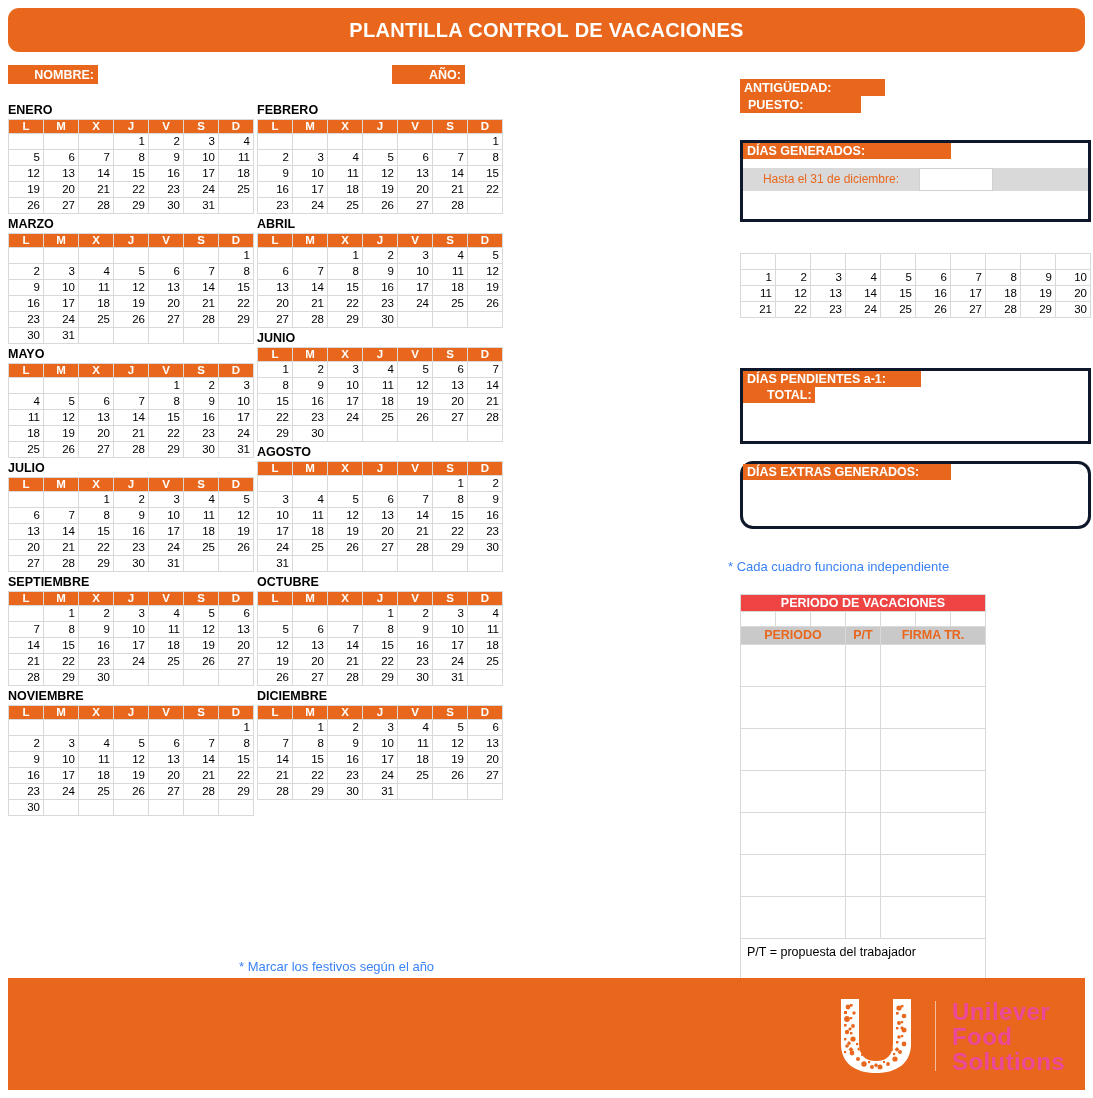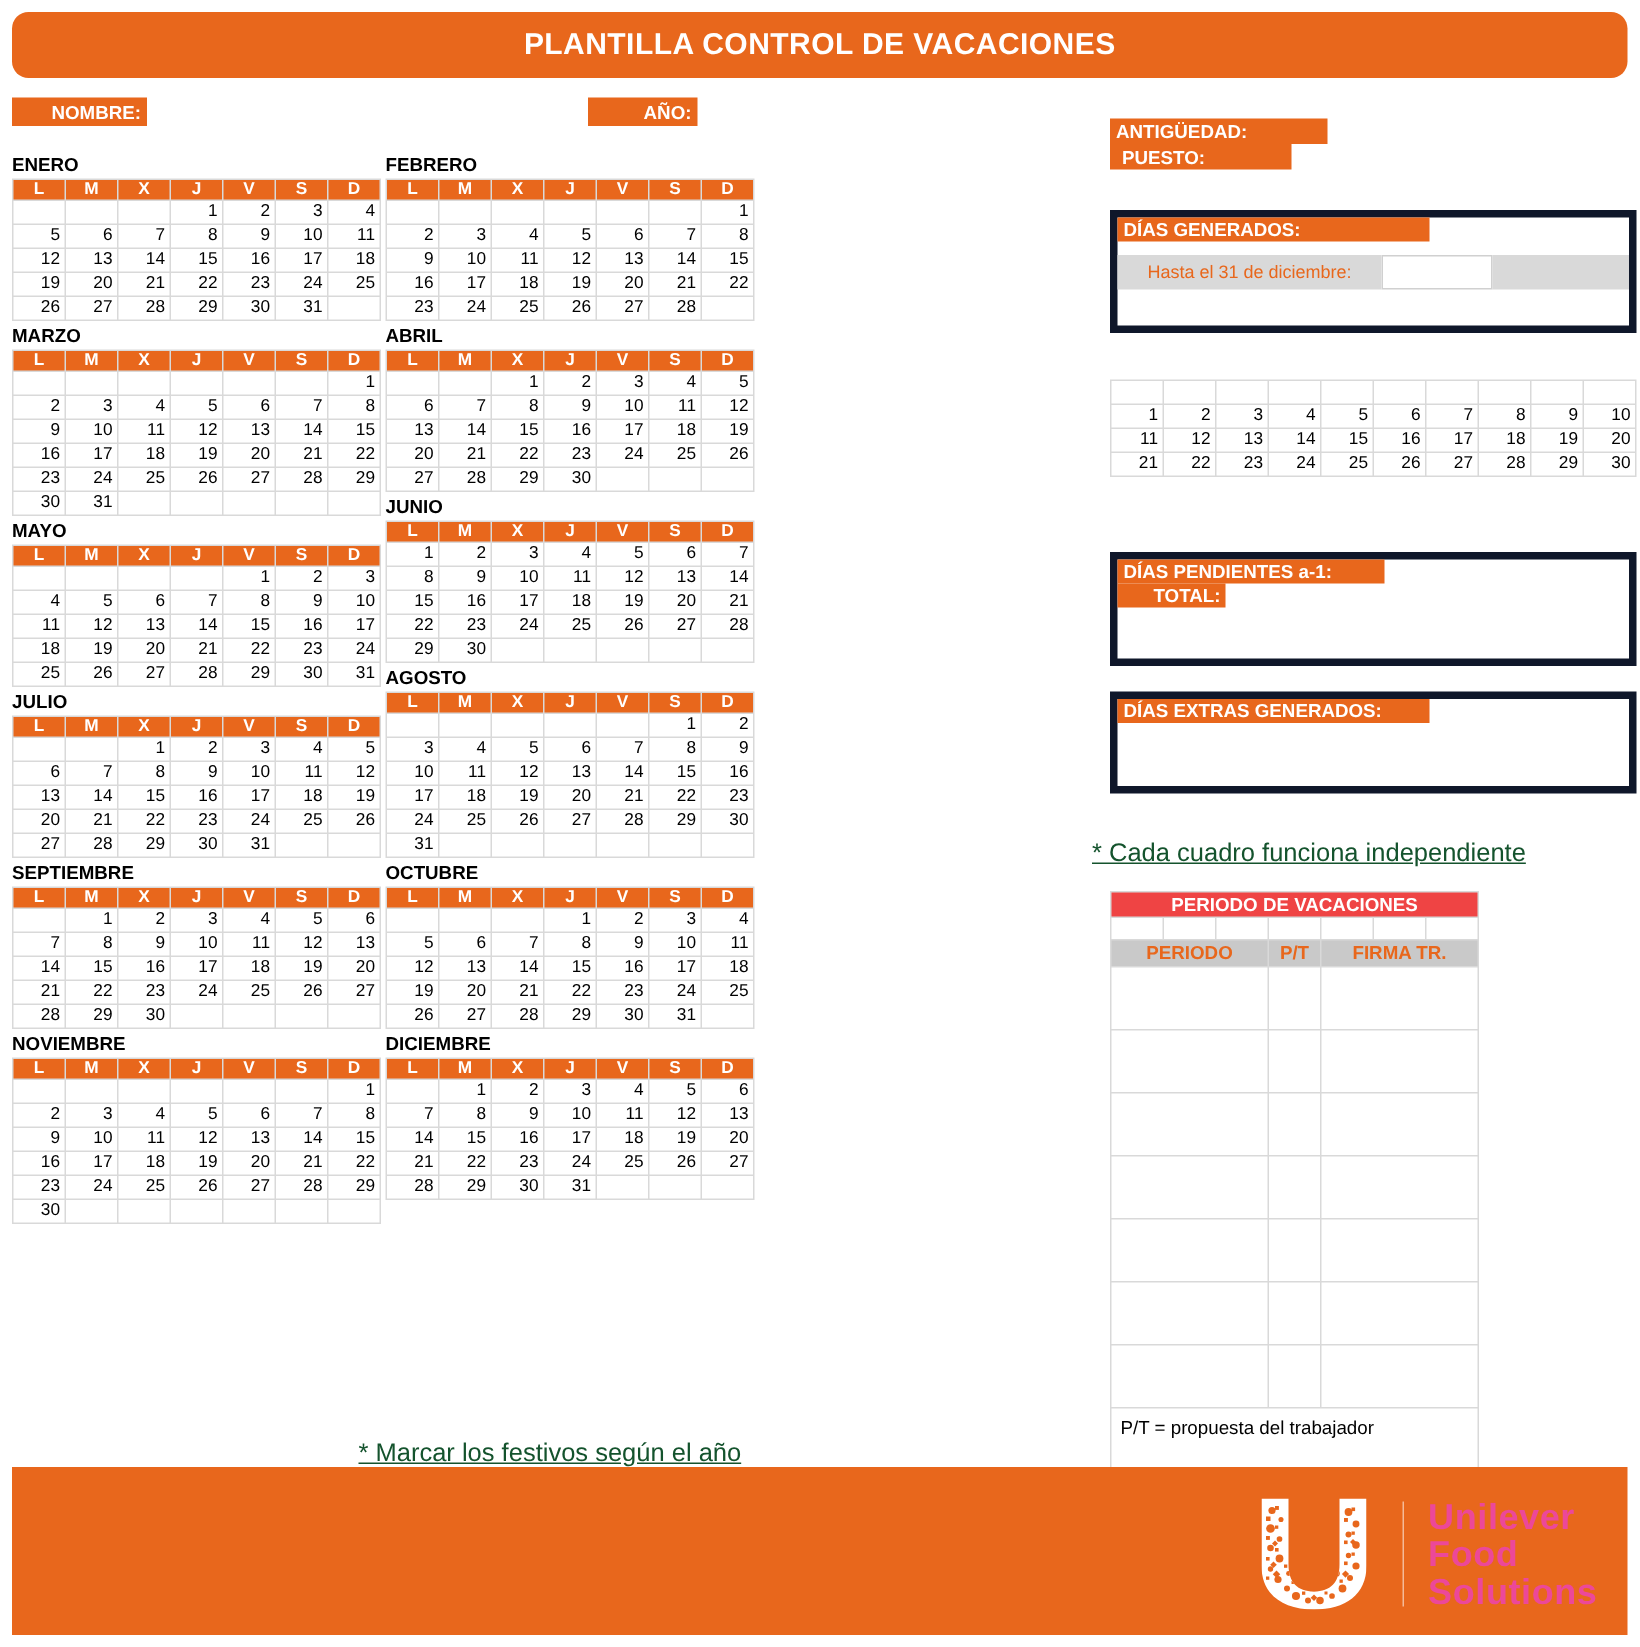--- a/index.html
+++ b/index.html
@@ -54,21 +54,21 @@
     width:34px;
   }
   table.cal td{
     background:#fff;color:#000;font-size:11.5px;
     text-align:right;height:15px;line-height:15px;
     padding:0 3px 0 0;width:34px;
   }
   
   .panel-box{
     position:absolute;background:#fff;
-    border:5px solid #0f172a;box-sizing:border-box;
+    border:3px solid #0f172a;box-sizing:border-box;
   }
   .box-head{
     background:#E8671C;color:#fff;font-weight:bold;font-size:12.5px;
     height:16px;line-height:16px;padding-left:4px;box-sizing:border-box;
   }
   
   #dias-generados-box{left:740px;top:140px;width:351px;height:82px;}
   #dias-generados-box .sub-row{
     display:flex;margin-top:9px;
   }
@@ -96,25 +96,25 @@
   }
   table.consumidos td.hd{
     background:#E8671C;color:#fff;font-weight:bold;text-align:left;
     padding-left:4px;font-size:12.5px;height:16px;line-height:16px;
   }
   
   #dias-pendientes-box{left:740px;top:368px;width:351px;height:76px;}
   #pend-head{width:178px;}
   #total-head{width:72px;padding-left:24px;}
   
-  #dias-extras-box{left:740px;top:461px;width:351px;height:68px;}
+  #dias-extras-box{left:740px;top:461px;width:351px;height:68px;border-radius:13px;}
   #extras-head{width:208px;}
   
   .note{
-    position:absolute;font-size:17px;color:#14532d;text-decoration:underline;
+    position:absolute;font-size:13px;color:#3b82f6;
   }
   #nota-cuadro{left:728px;top:559px;}
   #nota-festivos{left:239px;top:959px;}
   
   #periodo-wrap{position:absolute;left:740px;top:594px;width:246px;}
   table.periodo{
     border-collapse:separate;border-spacing:1px;background:#d9d9d9;
     table-layout:fixed;width:246px;
   }
   table.periodo td{background:#fff;padding:0;}

